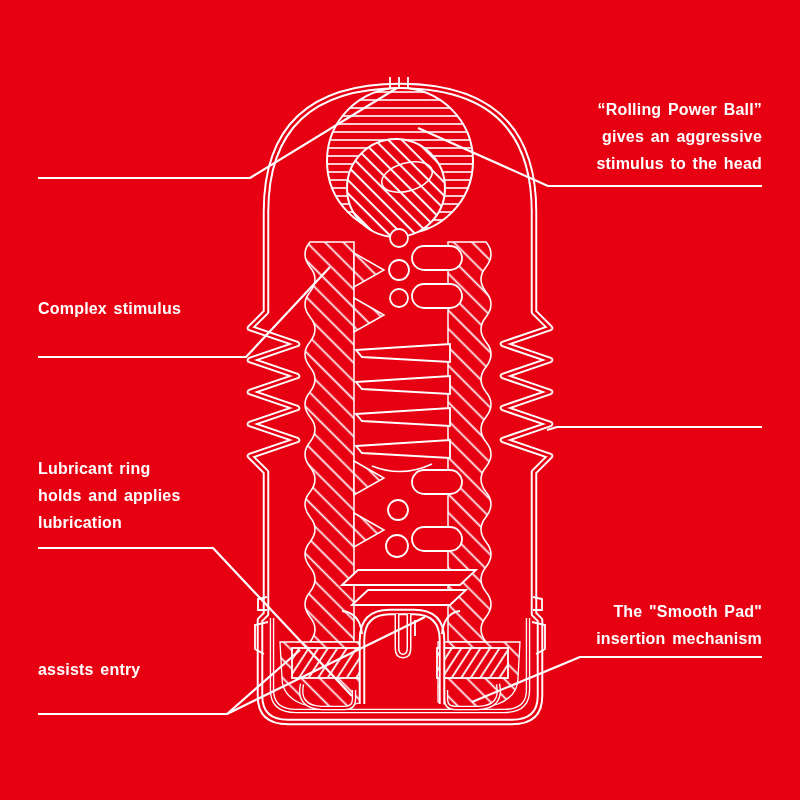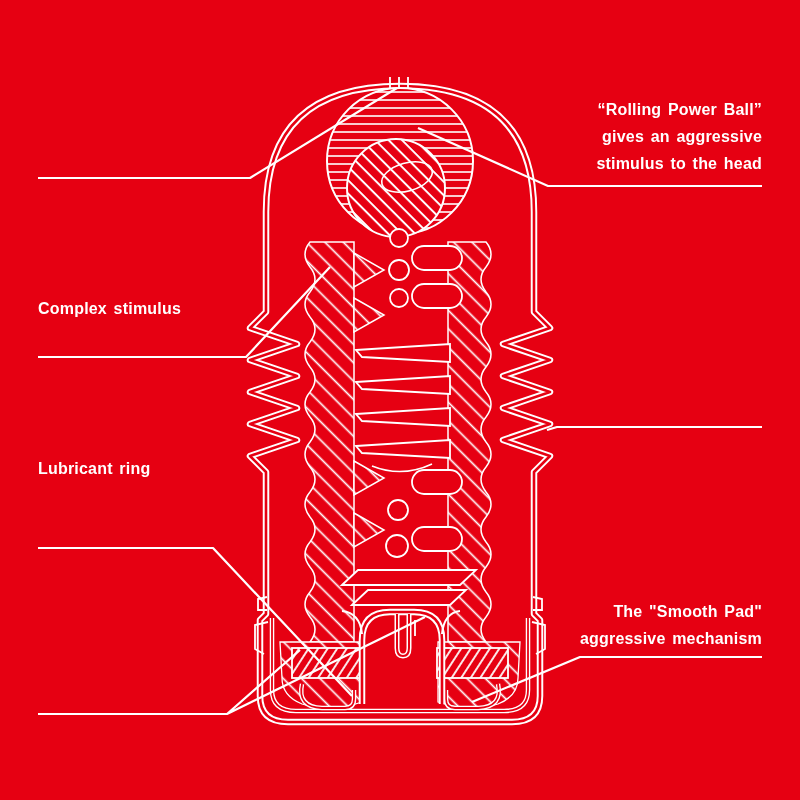--- a/index.html
+++ b/index.html
@@ -136,23 +136,26 @@
     <span>stimulus to the head</span>
   </div>
 
   <div class="label lbl-complex">
     <span>Complex stimulus</span>
   </div>
 
 
   <div class="label lbl-ring">
     <span>Lubricant ring</span>
+    <span>holds and applies</span>
+    <span>lubrication</span>
   </div>
 
   <div class="label right lbl-pad">
     <span>The "Smooth Pad"</span>
-    <span>aggressive mechanism</span>
+    <span>insertion mechanism</span>
   </div>
 
   <div class="label lbl-entry">
+    <span>assists entry</span>
   </div>
 
 </div>
 
 </body></html>

